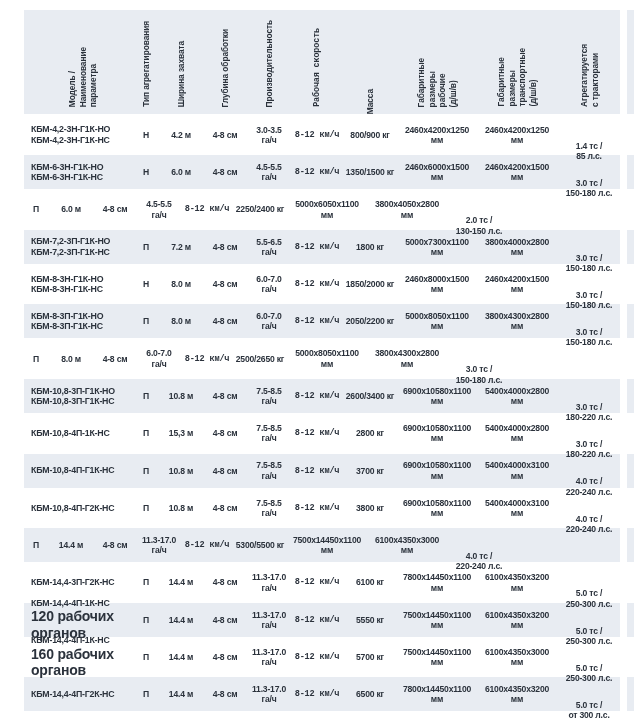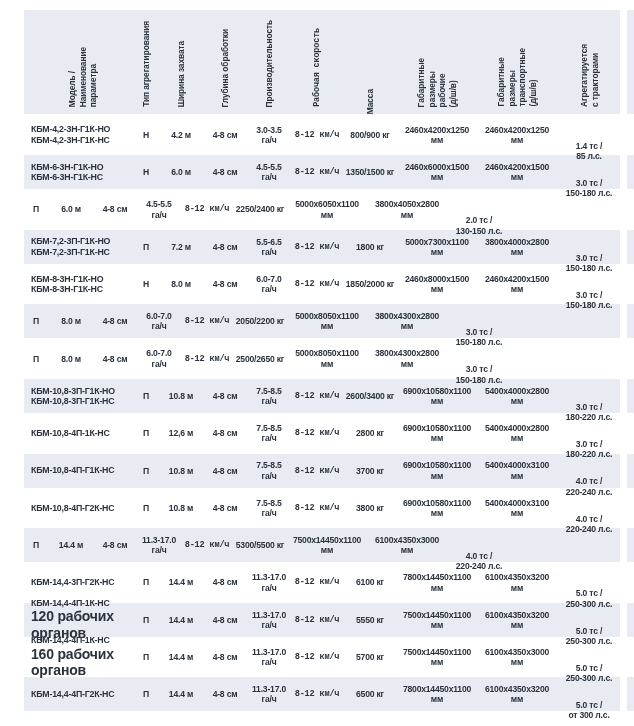--- a/index.html
+++ b/index.html
@@ -227,20 +227,24 @@
         <div class="cell col-dims_transport">
           <div>2460х4200х1500</div>
           <div>мм</div>
         </div>
         <div class="cell col-tractor">
           <div>3.0 тс /</div>
           <div>150-180 л.с.</div>
         </div>
       </div>
       <div class="row stripe">
+        <div class="cell col-model">
+          <div>КБМ-8-3П-Г1К-НО</div>
+          <div>КБМ-8-3П-Г1К-НС</div>
+        </div>
         <div class="cell col-type">П</div>
         <div class="cell col-width">8.0 м</div>
         <div class="cell col-depth">4-8 см</div>
         <div class="cell col-productivity">
           <div>6.0-7.0</div>
           <div>га/ч</div>
         </div>
         <div class="cell col-speed">8-12 км/ч</div>
         <div class="cell col-mass">2050/2200 кг</div>
         <div class="cell col-dims_work">
@@ -304,21 +308,21 @@
         <div class="cell col-tractor">
           <div>3.0 тс /</div>
           <div>180-220 л.с.</div>
         </div>
       </div>
       <div class="row">
         <div class="cell col-model">
           <div>КБМ-10,8-4П-1К-НС</div>
         </div>
         <div class="cell col-type">П</div>
-        <div class="cell col-width">12,6 м</div>
+        <div class="cell col-width">15,3 м</div>
         <div class="cell col-depth">4-8 см</div>
         <div class="cell col-productivity">
           <div>7.5-8.5</div>
           <div>га/ч</div>
         </div>
         <div class="cell col-speed">8-12 км/ч</div>
         <div class="cell col-mass">2800 кг</div>
         <div class="cell col-dims_work">
           <div>6900х10580х1100</div>
           <div>мм</div>

